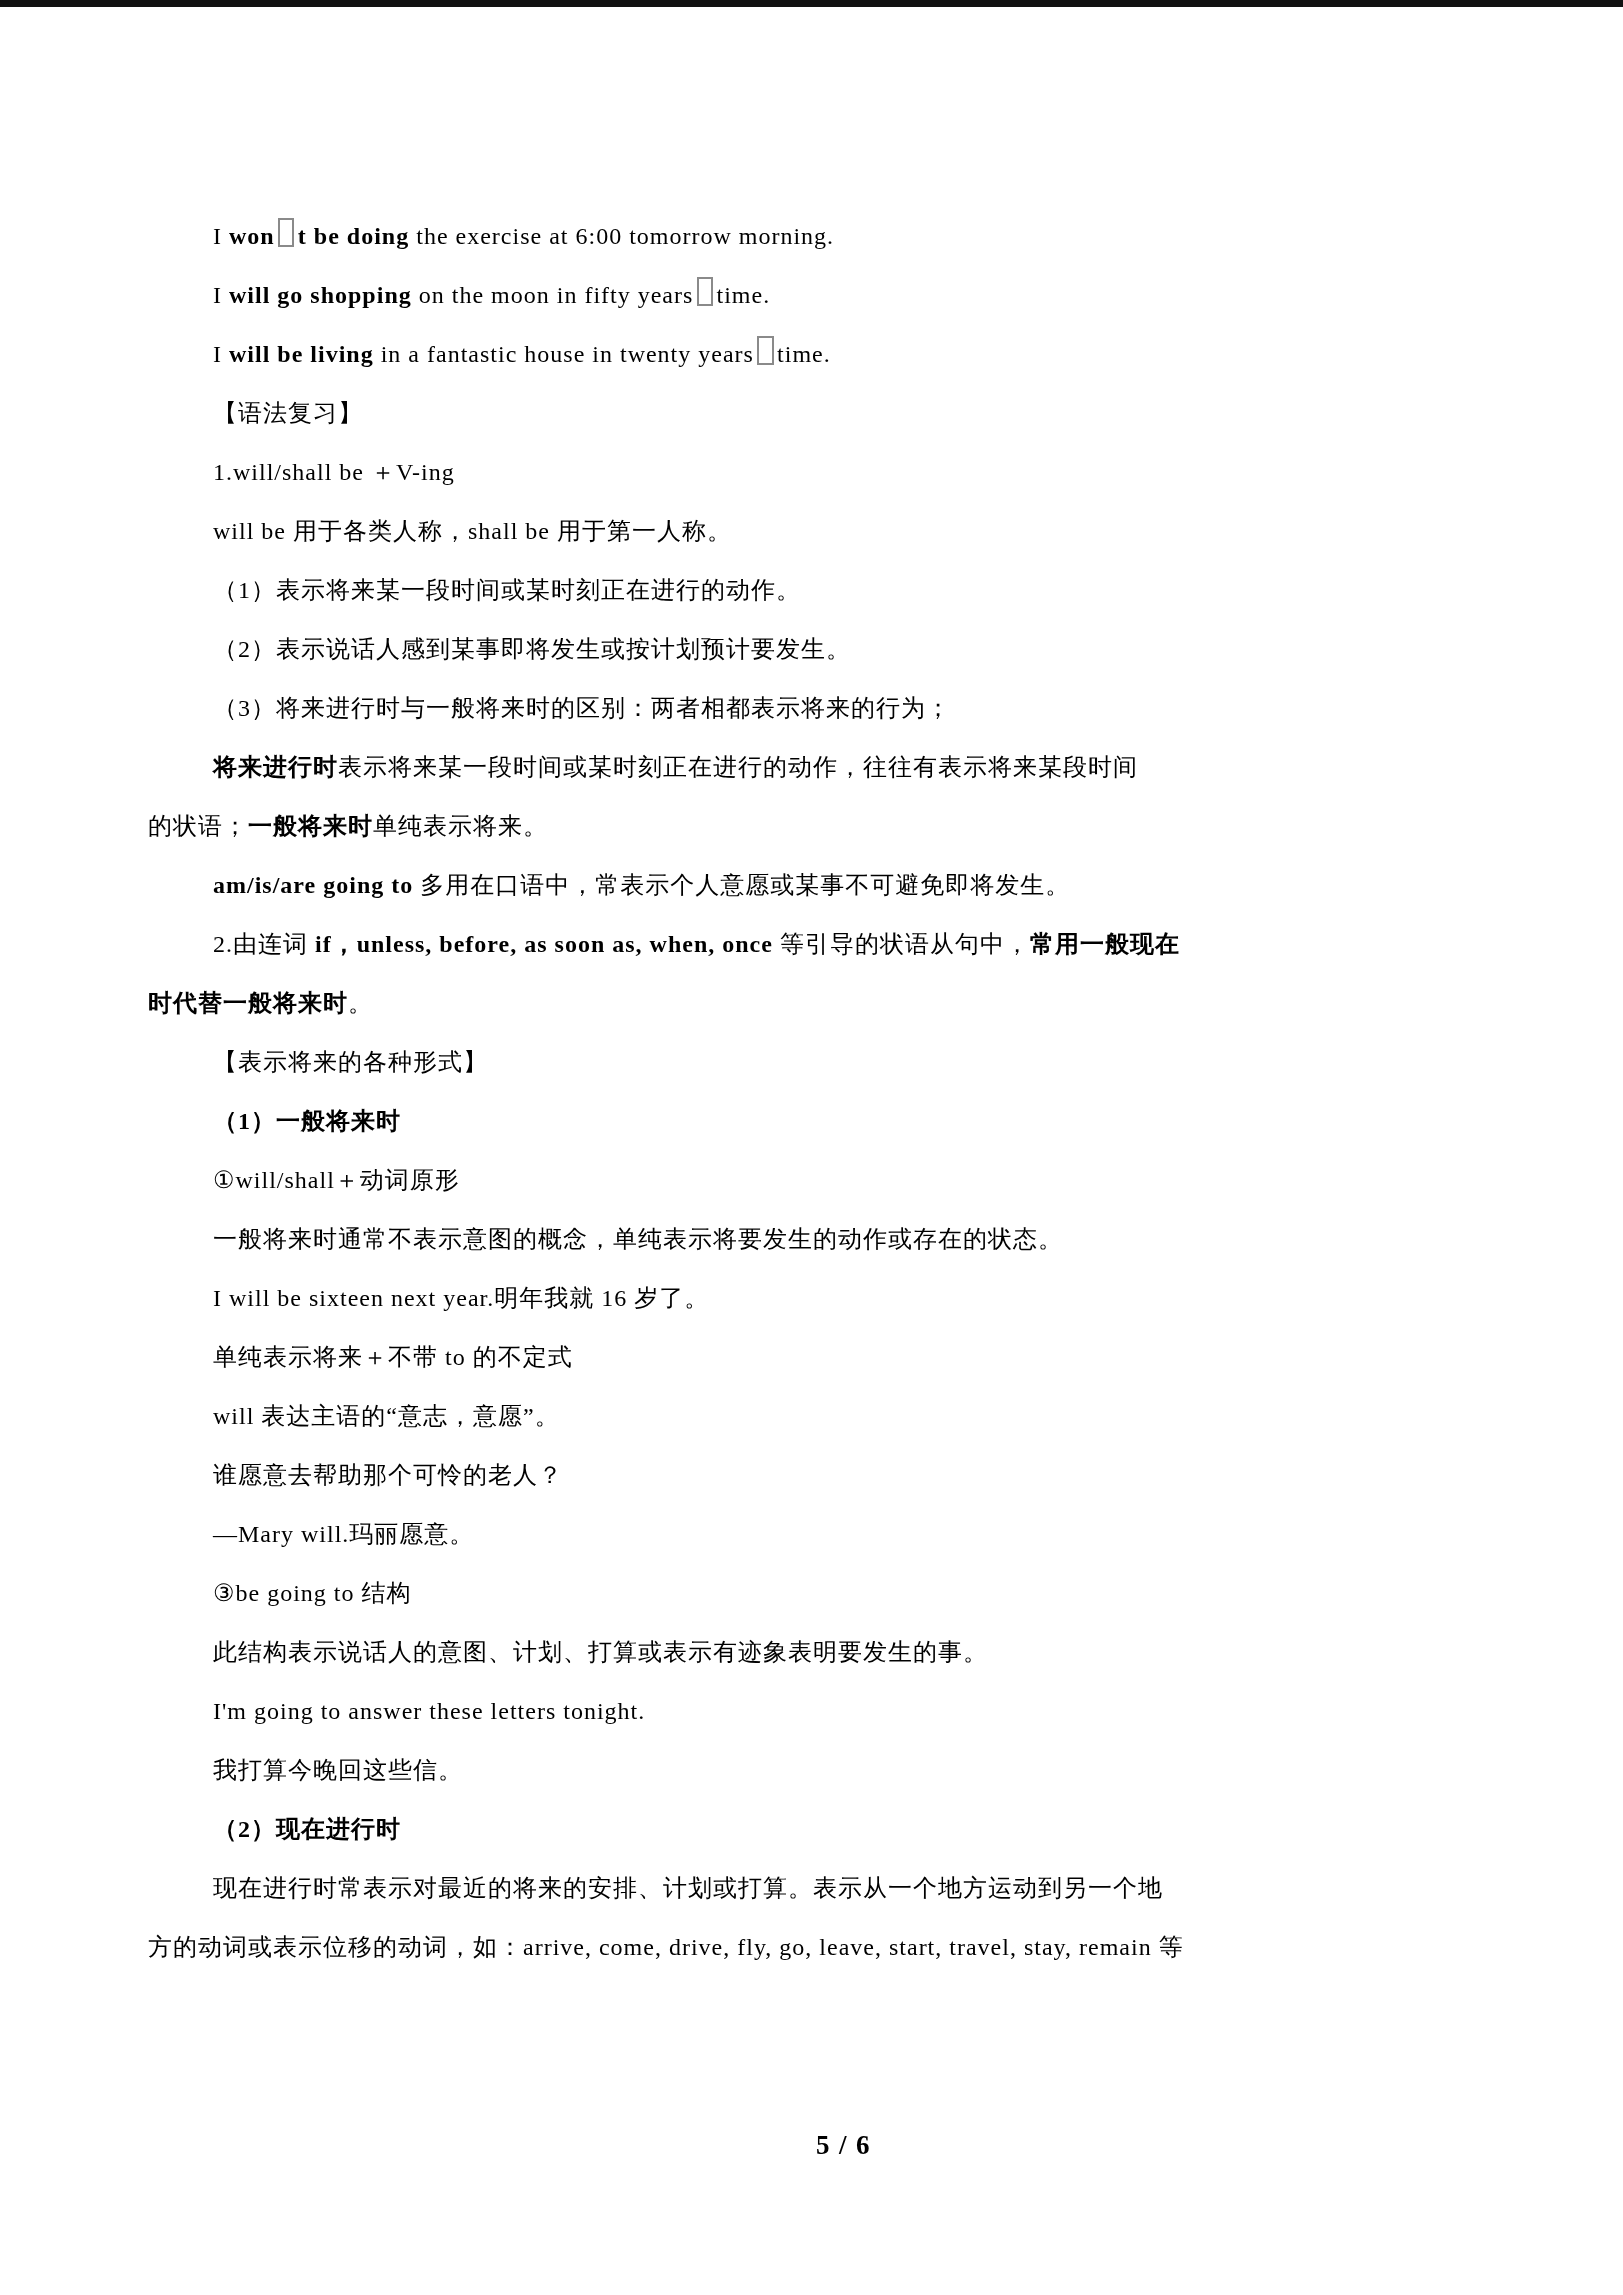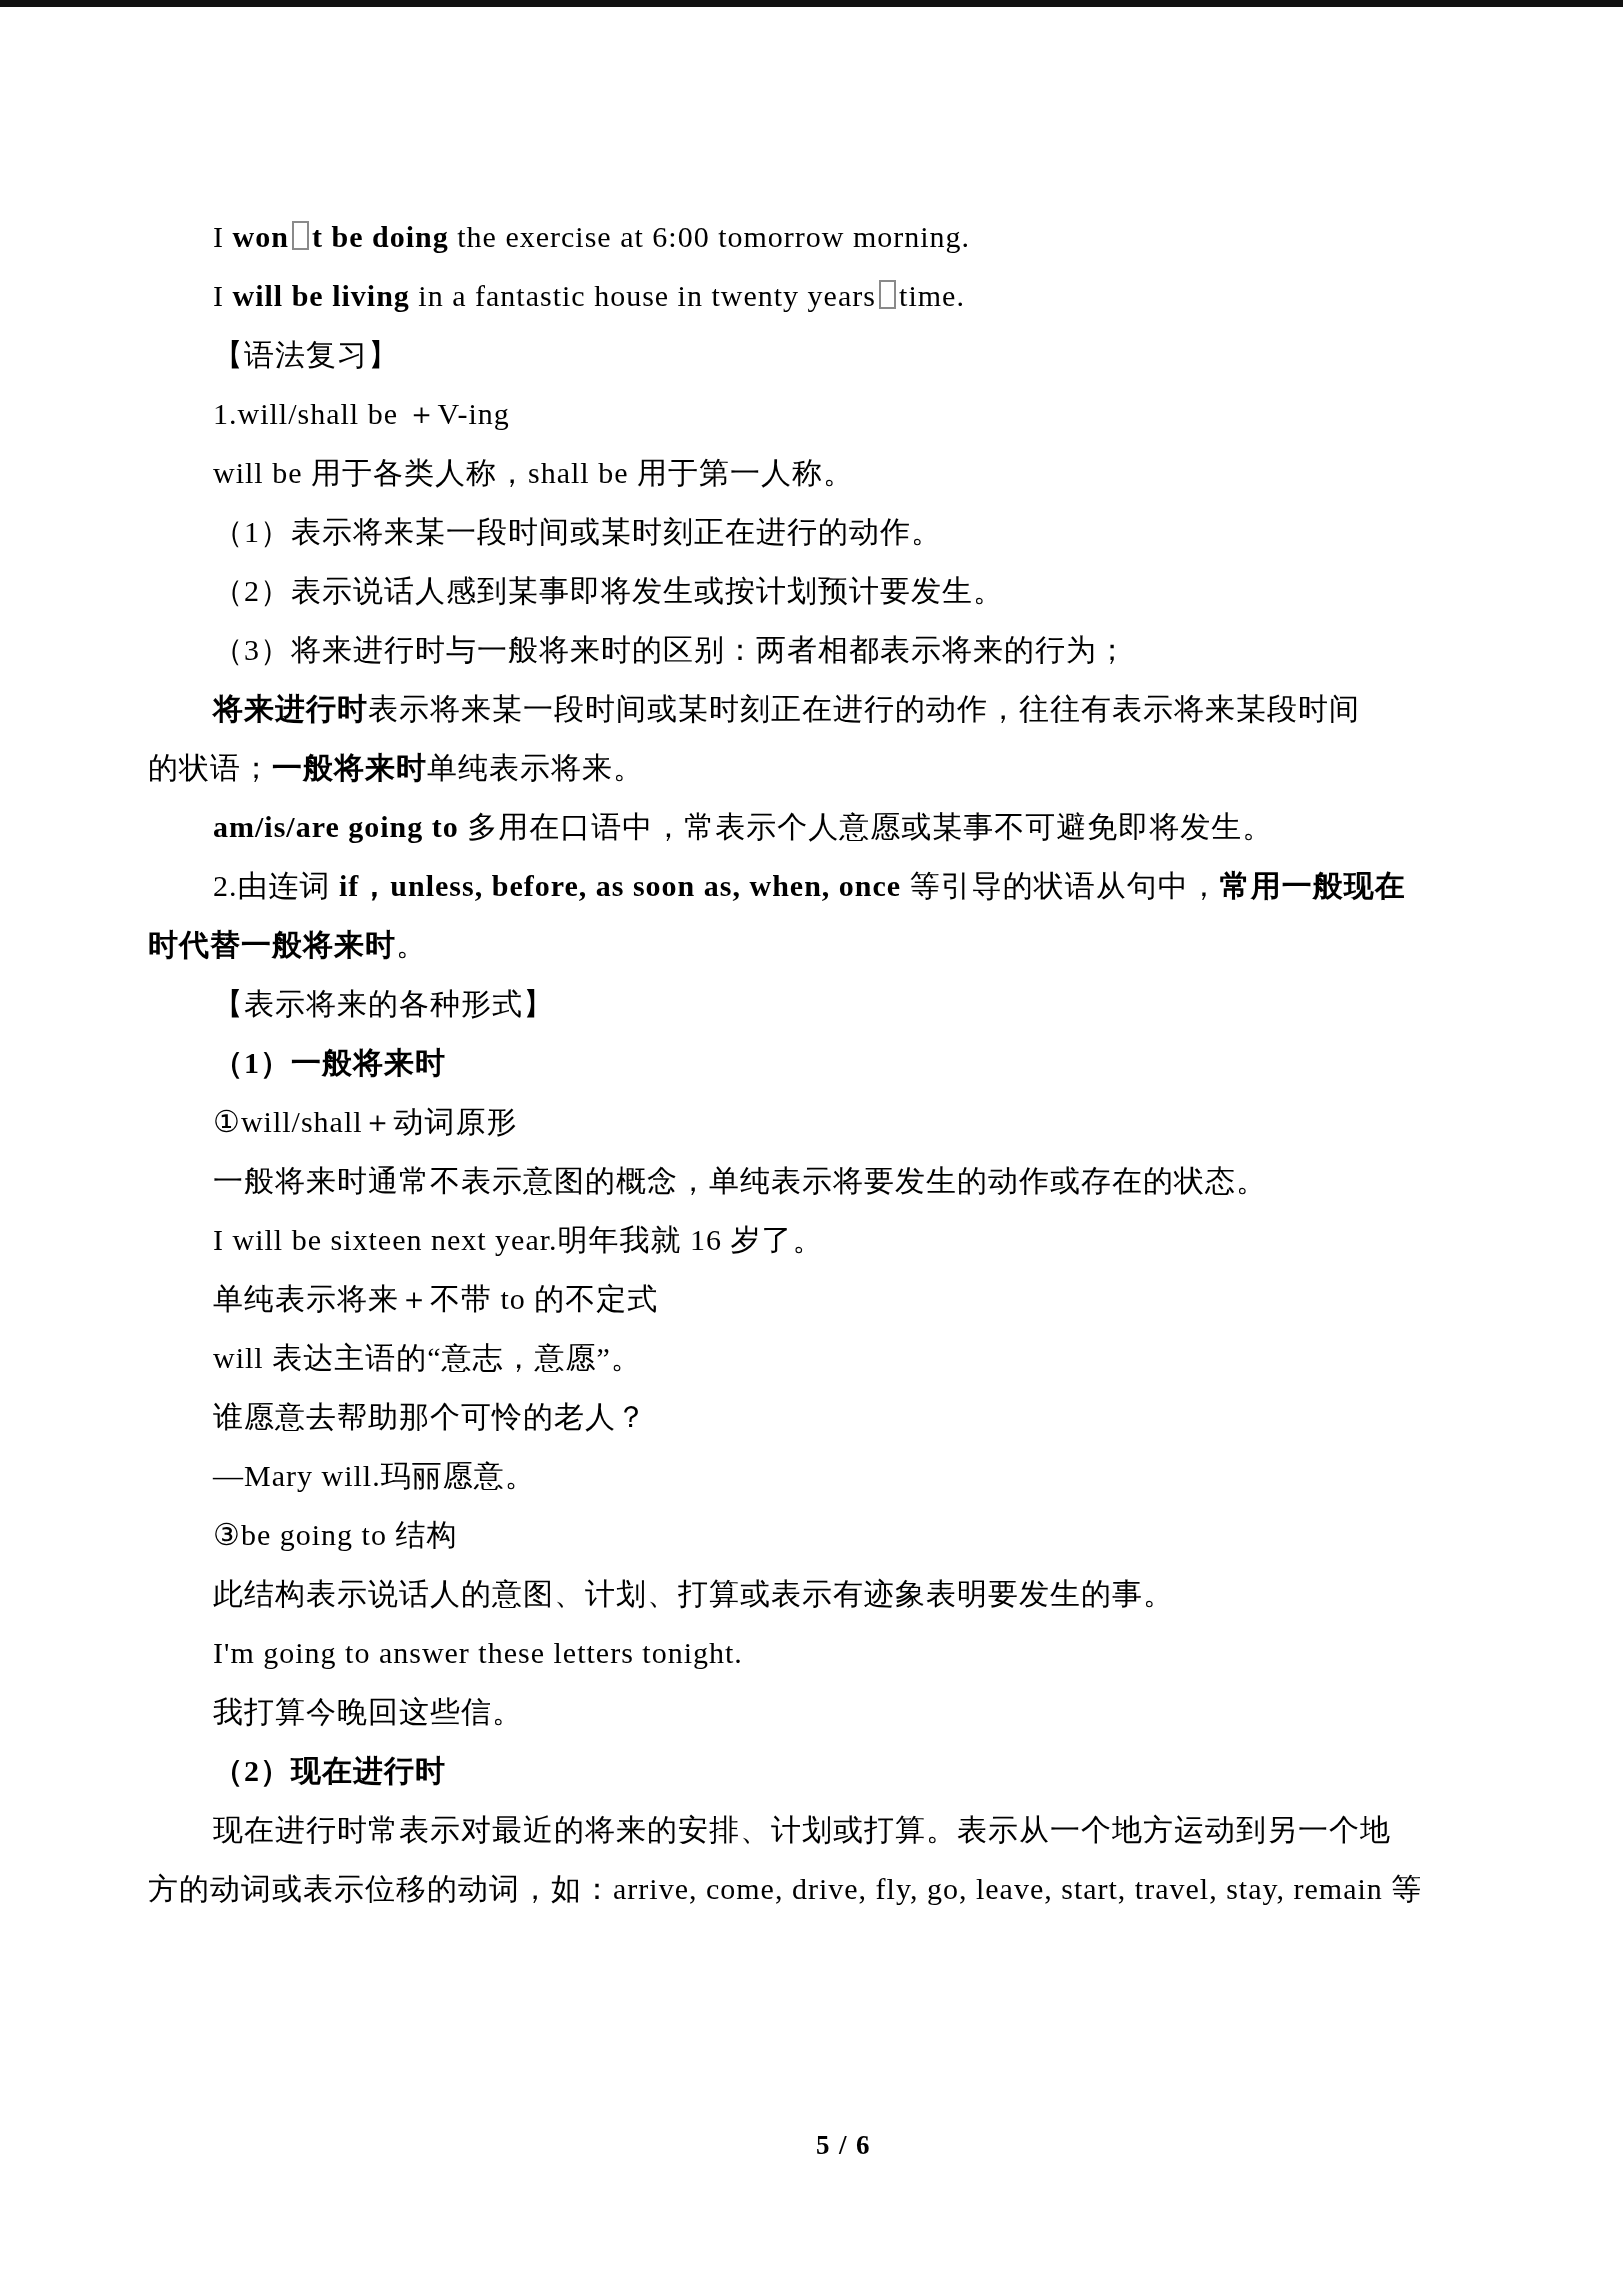--- a/index.html
+++ b/index.html
@@ -21,21 +21,21 @@
     left: 0;
     width: 1623px;
     height: 6.8px;
     background: #111111;
   }
   .doc-body {
     position: absolute;
     left: 148px;
     top: 207px;
     width: 1335px;
-    font-size: 30px;
+    font-size: 24px;
     letter-spacing: 1px;
   }
   .doc-line {
     height: 59px;
     line-height: 59px;
     white-space: nowrap;
   }
   .doc-line.indent {
     text-indent: 65px;
   }
@@ -63,20 +63,21 @@
     margin-left: 32px;
   }
 </style>
 </head>
 <body>
 
 <div class="top-bar"></div>
 
 <div class="doc-body">
     <div class="doc-line indent"><span>I </span><span class="bold">won</span><span class="tofu"></span><span class="bold">t be doing</span><span> the exercise at 6:00 tomorrow morning.</span></div>
+    <div class="doc-line indent"><span>I </span><span class="bold">will go shopping</span><span> on the moon in fifty years</span><span class="tofu"></span><span>time.</span></div>
     <div class="doc-line indent"><span>I </span><span class="bold">will be living</span><span> in a fantastic house in twenty years</span><span class="tofu"></span><span>time.</span></div>
     <div class="doc-line indent"><span>【语法复习】</span></div>
     <div class="doc-line indent"><span>1.will/shall be ＋V-ing</span></div>
     <div class="doc-line indent"><span>will be 用于各类人称，shall be 用于第一人称。</span></div>
     <div class="doc-line indent"><span>（1）表示将来某一段时间或某时刻正在进行的动作。</span></div>
     <div class="doc-line indent"><span>（2）表示说话人感到某事即将发生或按计划预计要发生。</span></div>
     <div class="doc-line indent"><span>（3）将来进行时与一般将来时的区别：两者相都表示将来的行为；</span></div>
     <div class="doc-line indent"><span class="bold">将来进行时</span><span>表示将来某一段时间或某时刻正在进行的动作，往往有表示将来某段时间</span></div>
     <div class="doc-line"><span>的状语；</span><span class="bold">一般将来时</span><span>单纯表示将来。</span></div>
     <div class="doc-line indent"><span class="bold">am/is/are going to</span><span> 多用在口语中，常表示个人意愿或某事不可避免即将发生。</span></div>

